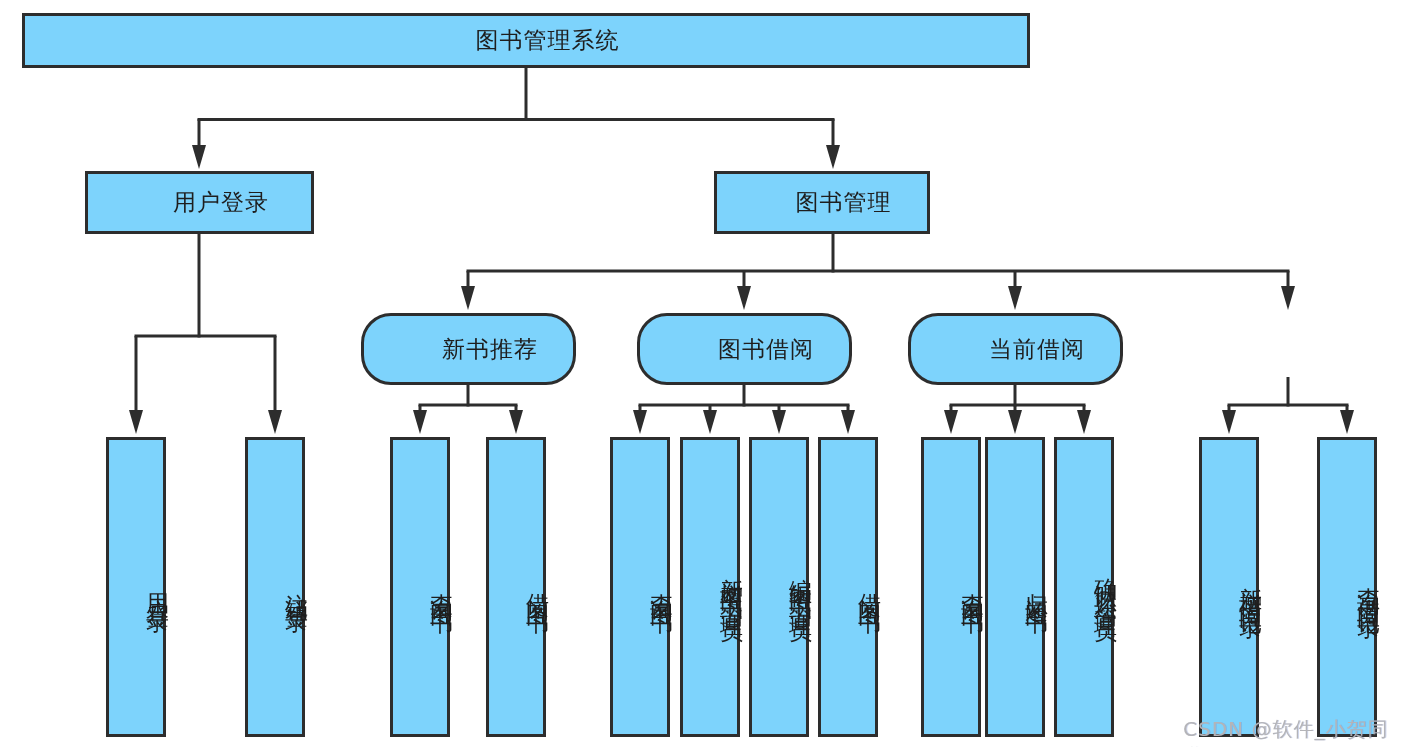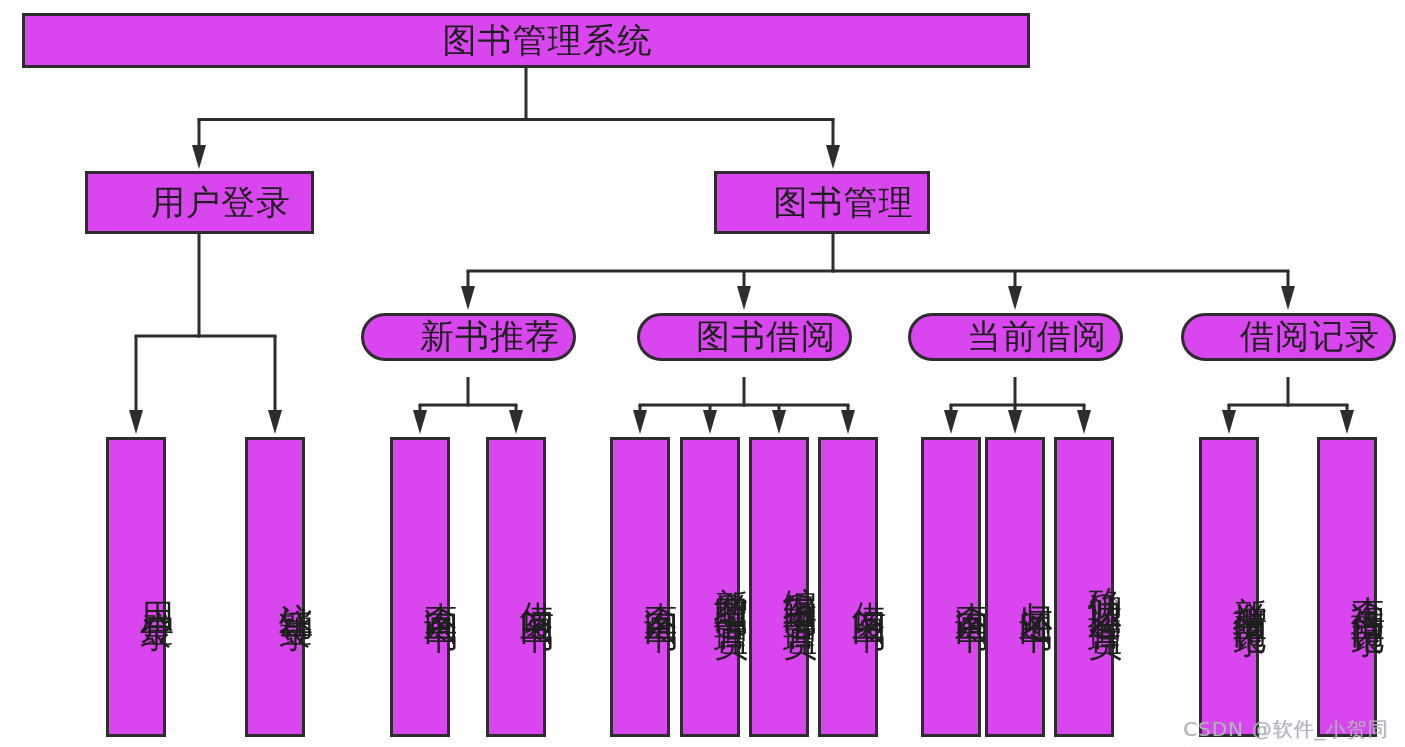--- a/index.html
+++ b/index.html
@@ -19,44 +19,44 @@
     position: absolute;
     left: 0;
     top: 0;
     width: 1405px;
     height: 747px;
   }
   .node {
     position: absolute;
     box-sizing: border-box;
     border: 3px solid #2d2d2d;
-    background: #d946ef;
+    background: #7dd3fc;
     color: #1e1e1e;
     display: flex;
     align-items: center;
     justify-content: center;
-    font-size: 34px;
+    font-size: 23px;
     letter-spacing: 1px;
     white-space: nowrap;
     padding-left: 43px;
   }
   .root {
     left: 22px;
     top: 13px;
     width: 1008px;
     height: 55px;
   }
   .lvl2 {
     top: 171px;
     height: 63px;
   }
   .sec {
     top: 313px;
     width: 215px;
-    height: 48px;
+    height: 72px;
     border-radius: 30px;
   }
   .leaf {
     top: 437px;
     width: 60px;
     height: 300px;
     writing-mode: vertical-rl;
     text-orientation: mixed;
     letter-spacing: 6px;
     white-space: normal;
@@ -142,21 +142,20 @@
   </svg>
 
   <div class="node root">图书管理系统</div>
 
   <div class="node lvl2" style="left:85px;width:229px">用户登录</div>
   <div class="node lvl2" style="left:714px;width:216px">图书管理</div>
 
   <div class="node sec" style="left:361px">新书推荐</div>
   <div class="node sec" style="left:908px">当前借阅</div>
   <div class="node sec" style="left:637px">图书借阅</div>
-  <div class="node sec" style="left:1181px">借阅记录</div>
 
   <div class="node leaf" style="left:106px">用户登录</div>
   <div class="node leaf" style="left:245px">注销登录</div>
 
   <div class="node leaf" style="left:390px">查询图书</div>
   <div class="node leaf" style="left:486px">借阅图书</div>
 
   <div class="node leaf" style="left:610px">查询图书</div>
   <div class="node leaf" style="left:680px">新增图书（管理员）</div>
   <div class="node leaf" style="left:749px">编辑图书（管理员）</div>

